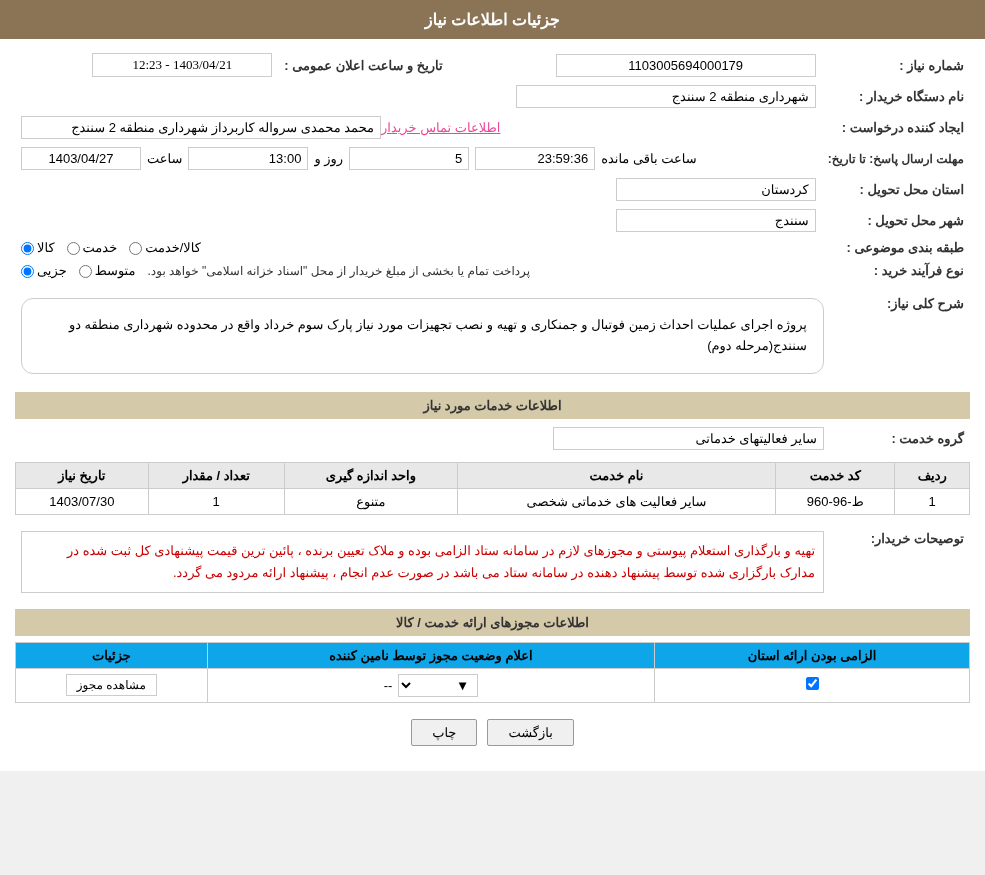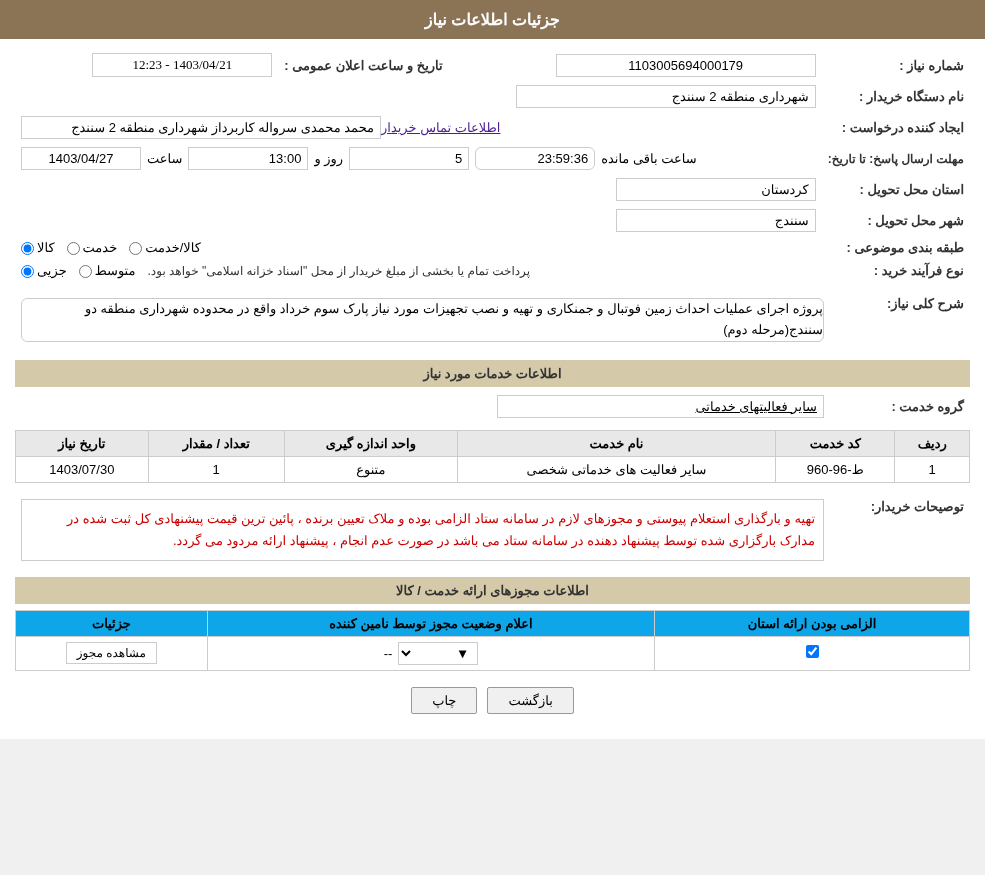--- a/index.html
+++ b/index.html
@@ -57,29 +57,29 @@
       width: 260px;
     }
     .input-medium {
       width: 180px;
       font-family: Liberation Serif, serif;
     }
     .input-small {
       width: 100px;
     }
     .link-blue {
-      color: #4c1d95;
+      color: #ec4899;
       text-decoration: underline;
       cursor: pointer;
     }
     .description-box {
       border: 1px solid #ccc;
-      padding: 0;
-      background: #fff;
-      border-radius: 6px;
+      padding: 16px;
+      background: #fff;
+      border-radius: 12px;
       margin: 6px 0;
       text-align: right;
       line-height: 1.6;
     }
     .data-grid {
       width: 100%;
       border-collapse: collapse;
       margin: 8px 0;
     }
     .data-grid th {
@@ -213,21 +213,21 @@
 
       <tr>
         <td class="label-cell" style="font-size:12px;">مهلت ارسال پاسخ: تا تاریخ:</td>
         <td class="value-cell" colspan="3">
           <div style="display:flex; align-items:center; gap:6px; flex-direction:row-reverse; flex-wrap:wrap;">
             <div class="input-box input-small" style="text-align:center;">1403/04/27</div>
             <span>ساعت</span>
             <div class="input-box" style="width:70px;">13:00</div>
             <span>روز و</span>
             <div class="input-box" style="width:40px;">5</div>
-            <div class="input-box" style="width:80px;border-radius:6px;">23:59:36</div>
+            <div class="input-box" style="width:80px;">23:59:36</div>
             <span>ساعت باقی مانده</span>
           </div>
         </td>
       </tr>
 
       <tr>
         <td class="label-cell">استان محل تحویل :</td>
         <td class="value-cell" colspan="3">
           <div class="input-box" style="width:200px;">کردستان</div>
         </td>
@@ -290,21 +290,21 @@
     </tbody>
       </table>
 
     <div class="section-divider">اطلاعات خدمات مورد نیاز</div>
 
     <table class="info-table">
       <tbody>
           <tr>
         <td class="label-cell">گروه خدمت :</td>
         <td>
-          <div class="input-box" style="width:327px;text-decoration:underline;">سایر فعالیتهای خدماتی</div>
+          <div class="input-box" style="width:271px;">سایر فعالیتهای خدماتی</div>
         </td>
       </tr>
     </tbody>
       </table>
 
     <table class="data-grid">
       <thead>
         <tr>
           <th>ردیف</th>
           <th>کد خدمت</th>

